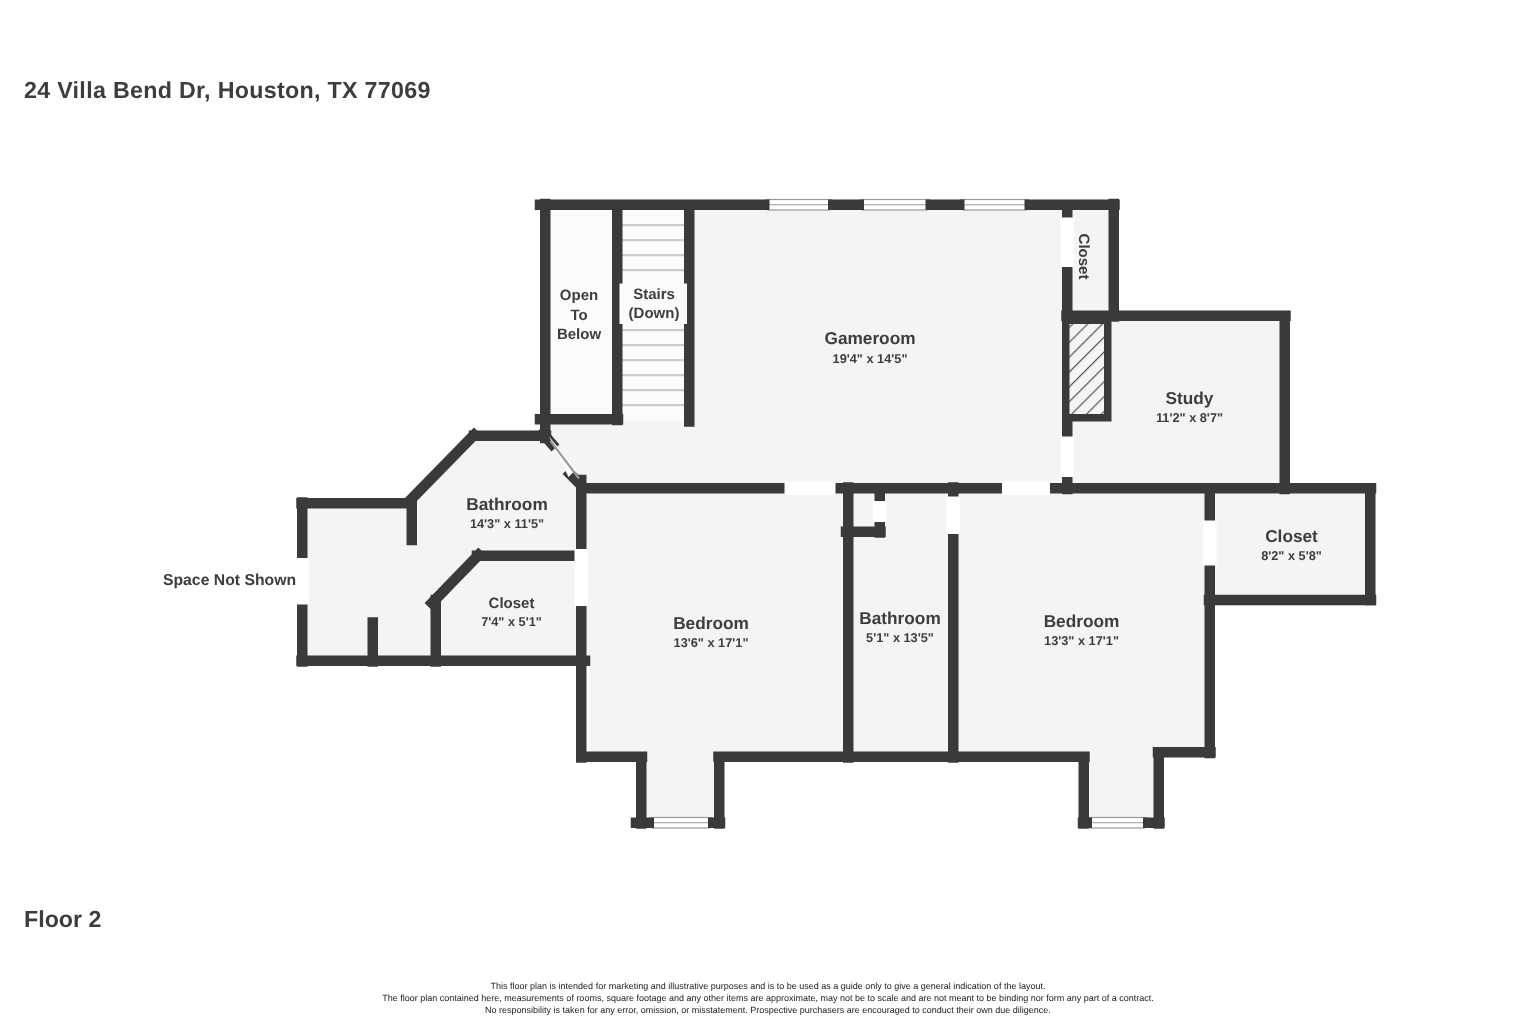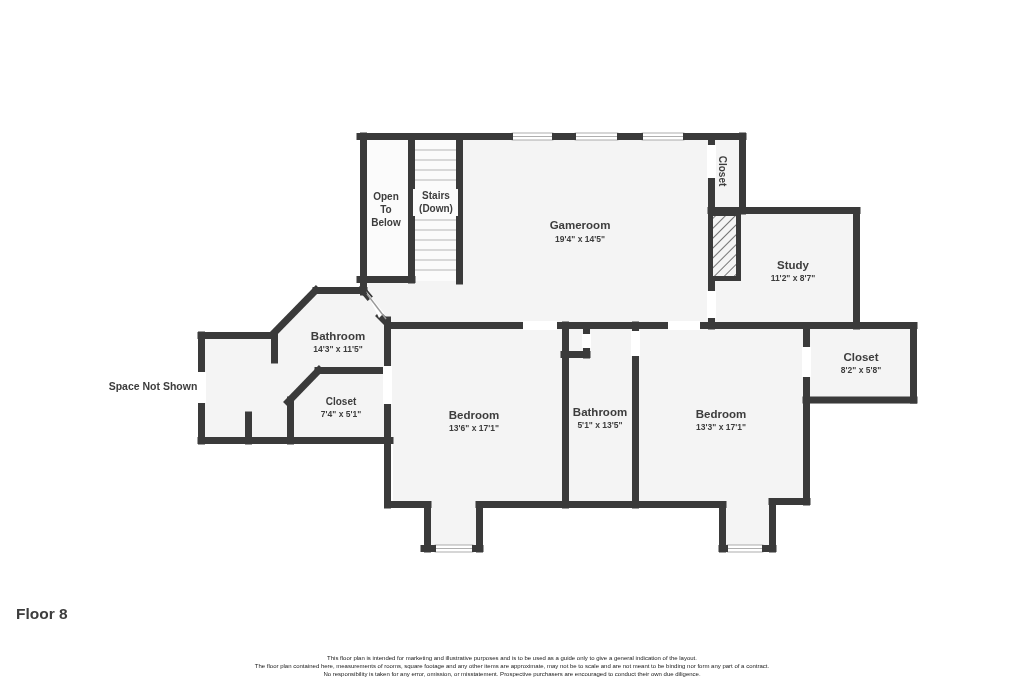--- a/index.html
+++ b/index.html
@@ -63,20 +63,21 @@
   .step { stroke: #cccccc; stroke-width: 1.5; }
   .win-frame { fill: #ffffff; stroke: #9a9a9a; stroke-width: 0.8; }
   .win-mid { stroke: #9a9a9a; stroke-width: 0.8; }
   .win-tick { fill: #3a3a3a; }
 </style>
 </head>
 <body>
 
 <div class="screen">
 
+  <div class="addr-title">24 Villa Bend Dr, Houston, TX 77069</div>
 
   <svg class="plan-svg" width="1024" height="683" viewBox="0 0 1024 683">
     <defs>
       <pattern id="hatch" width="7" height="7" patternUnits="userSpaceOnUse" patternTransform="rotate(-45)">
         <rect width="7" height="7" fill="#f4f4f4"></rect>
         <line x1="0" y1="0" x2="7" y2="0" stroke="#555555" stroke-width="1.6"></line>
       </pattern>
     </defs>
 
     <path d="M 360,133 L 746,133 L 746,207 L 860,207 L 860,322 L 917,322 L 917,404 L 810,404
@@ -242,21 +243,21 @@
         <text class="room-name small-name" x="386" y="226">Below</text>
       </g>
       <g>
         <text class="room-name small-name" x="436" y="199">Stairs</text>
         <text class="room-name small-name" x="436" y="212">(Down)</text>
       </g>
       <text class="annot" x="153" y="390">Space Not Shown</text>
     </g>
   </svg>
 
-  <div class="floor-label">Floor 8</div>
+  <div class="floor-label">Floor 2</div>
 
   <div class="disclaimer">
     <div>This floor plan is intended for marketing and illustrative purposes and is to be used as a guide only to give a general indication of the layout.</div>
     <div>The floor plan contained here, measurements of rooms, square footage and any other items are approximate, may not be to scale and are not meant to be binding nor form any part of a contract.</div>
     <div>No responsibility is taken for any error, omission, or misstatement. Prospective purchasers are encouraged to conduct their own due diligence.</div>
   </div>
 
 </div>
 
 </body></html>

